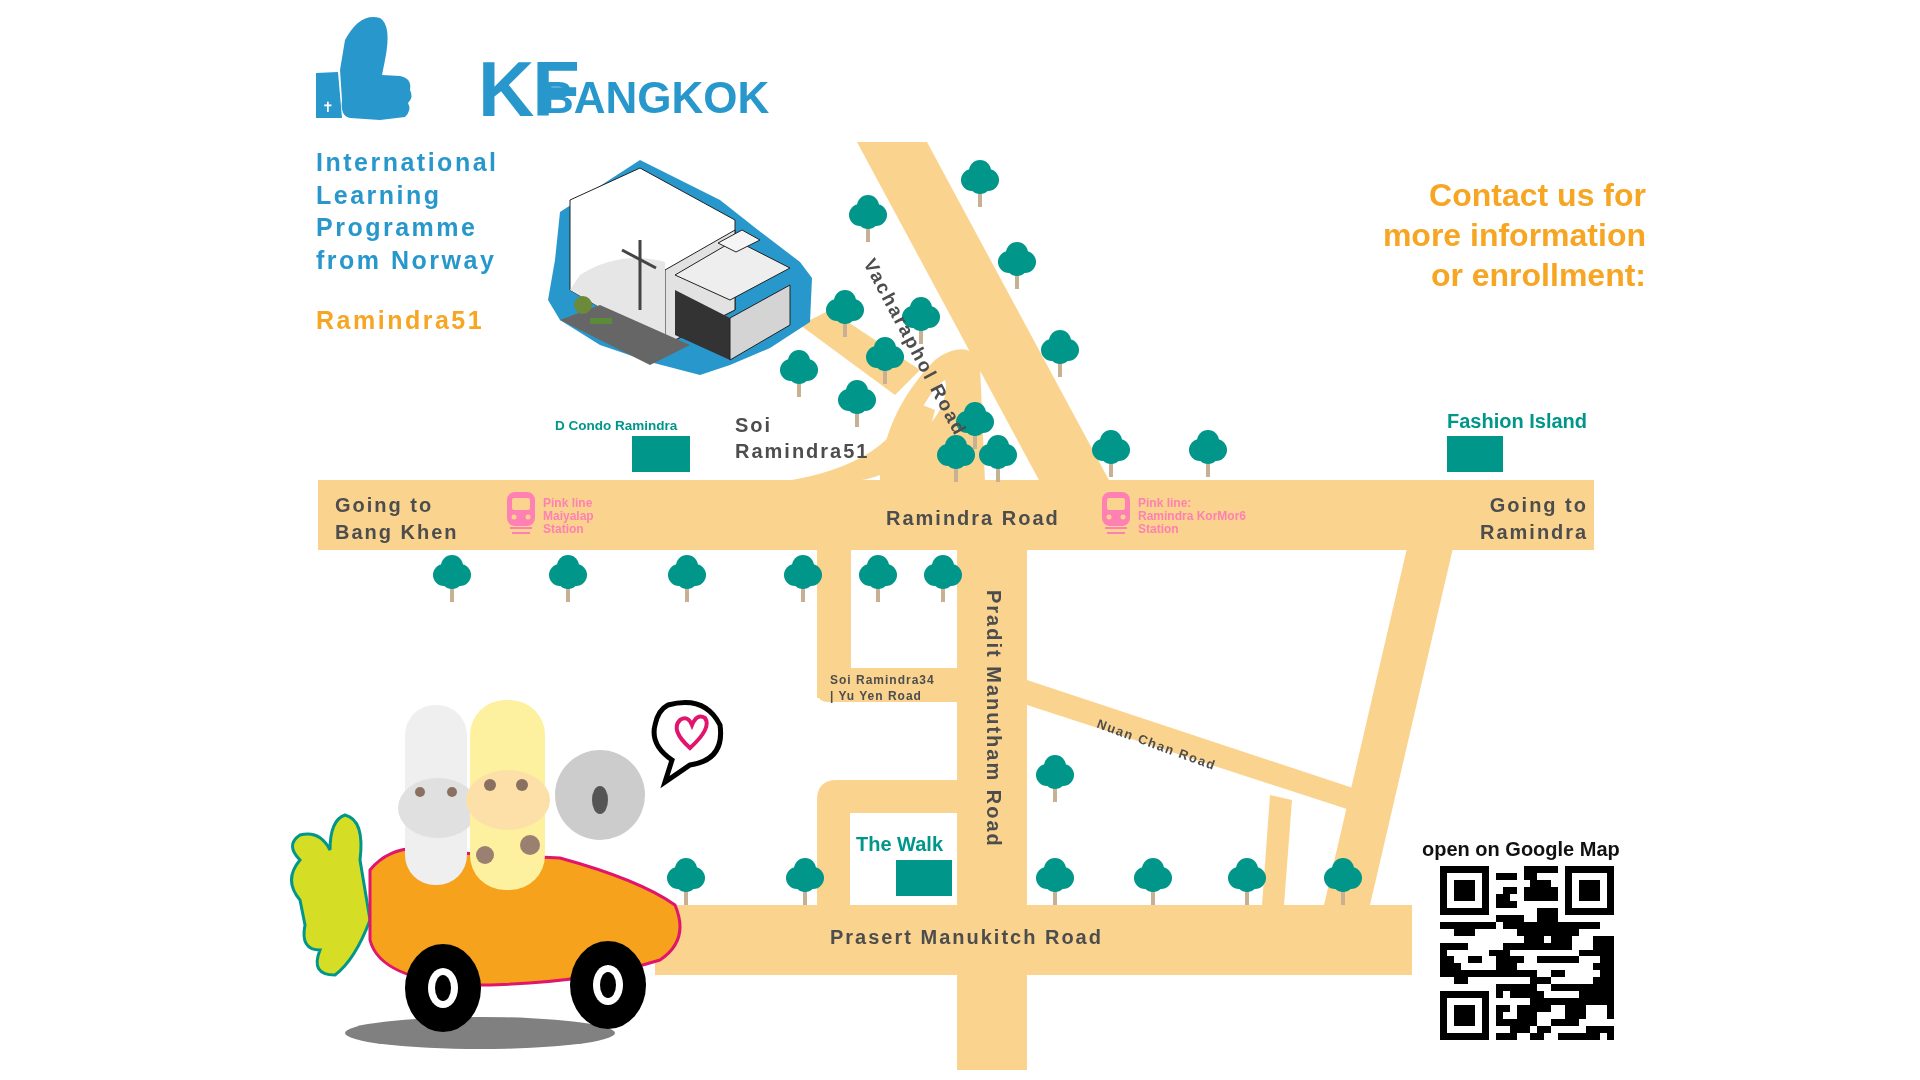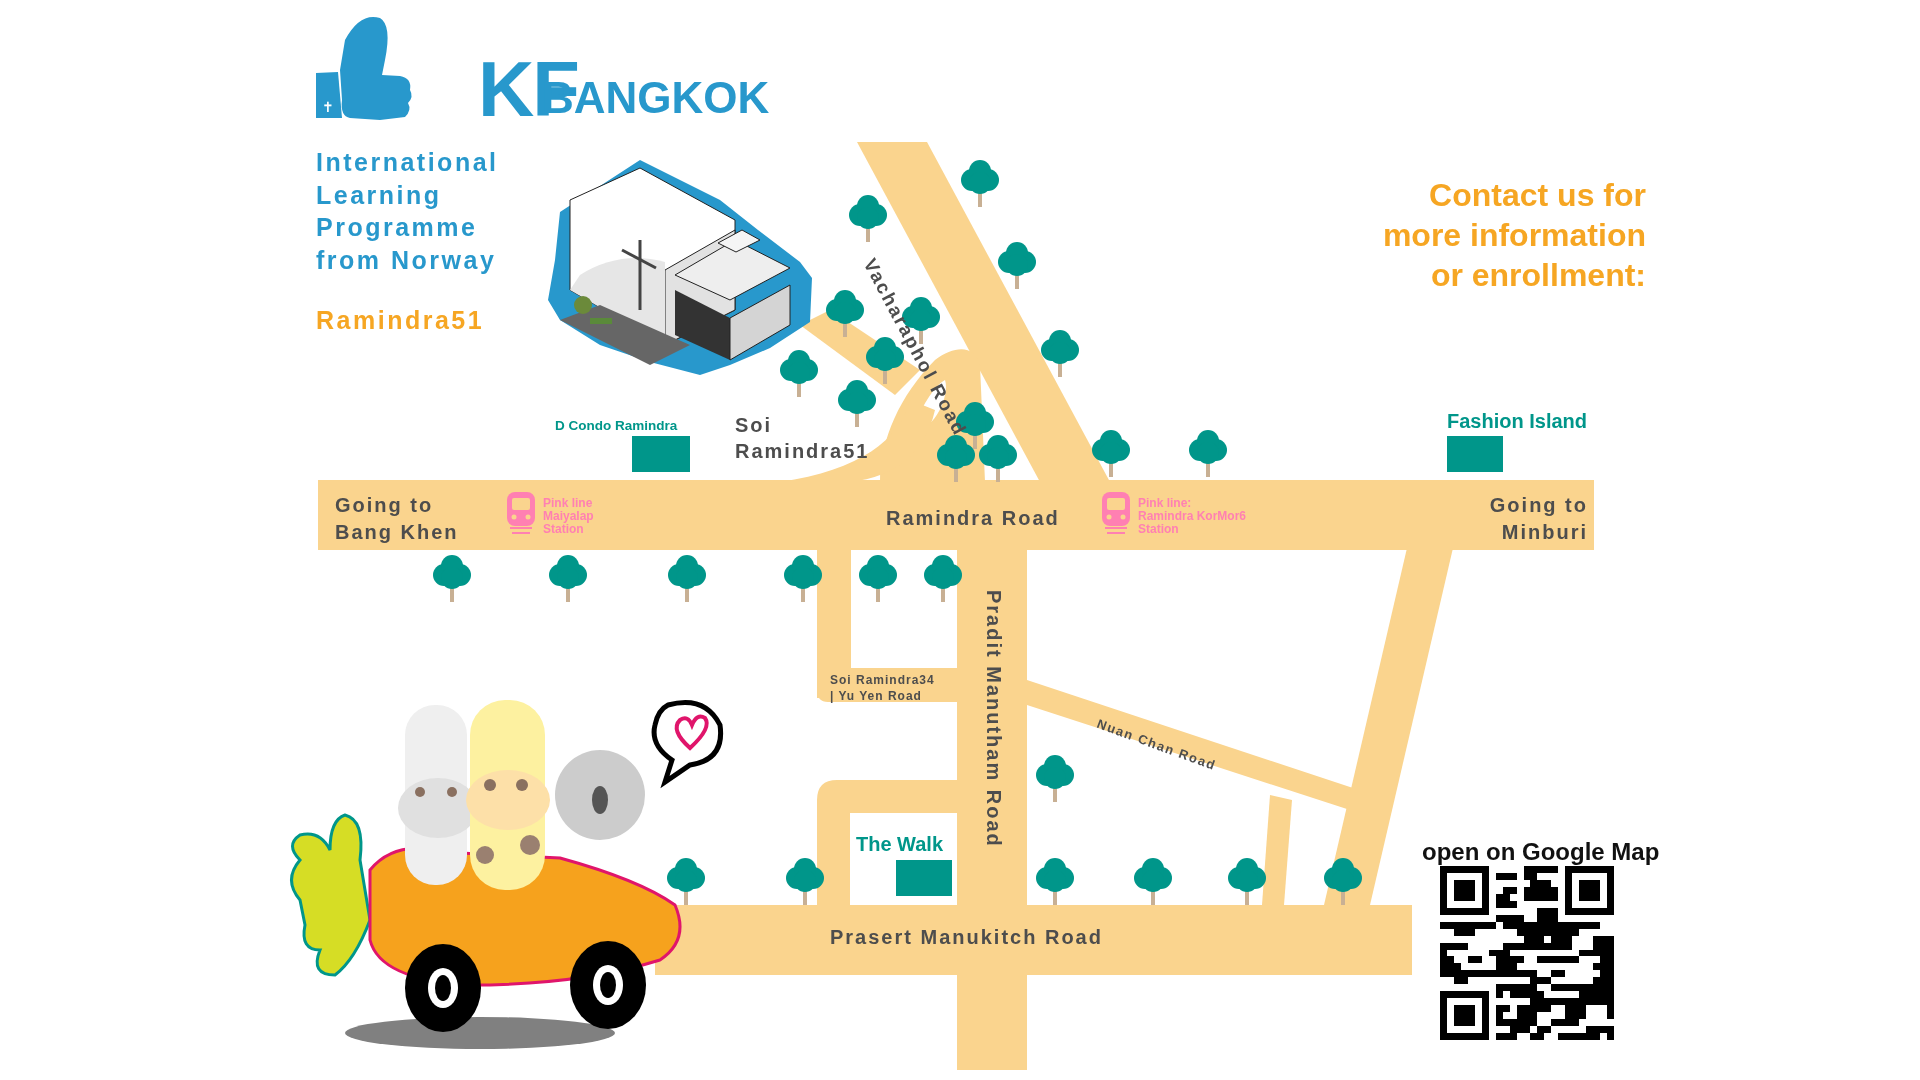--- a/index.html
+++ b/index.html
@@ -11,21 +11,21 @@
   .tag-line{display:block;}
   .location{position:absolute;left:316px;top:306px;color:#f6a623;font-weight:bold;font-size:25px;letter-spacing:2.5px;}
   .contact{position:absolute;right:274px;top:175px;text-align:right;color:#f6a623;font-weight:bold;font-size:32px;line-height:40px;margin-left:36px;}
   .contact span{display:block;}
   .road-lbl{position:absolute;color:#4d4d4d;font-weight:bold;letter-spacing:2px;white-space:nowrap;}
   .lm-lbl{position:absolute;color:#00968a;font-weight:bold;white-space:nowrap;}
   .lm-box{position:absolute;background:#00968a;}
   .station{position:absolute;display:flex;align-items:flex-end;gap:6px;}
   .station-txt{color:#ff80b2;font-weight:bold;font-size:12px;line-height:13px;}
   .station-txt span{display:block;}
-  .qr-label{position:absolute;left:1422px;top:838px;font-weight:bold;font-size:24px;color:#111;white-space:nowrap;}
+  .qr-label{position:absolute;left:1422px;top:838px;font-weight:bold;font-size:20px;color:#111;white-space:nowrap;}
   .qr{position:absolute;left:1440px;top:866px;width:174px;height:174px;}
 </style>
 </head>
 <body>
 
 <svg class="map" viewBox="0 0 1920 1080" xmlns="http://www.w3.org/2000/svg">
   <g fill="#fad48e">
 
     <polygon points="857,142 927,142 1110,482 1040,482"></polygon>
 
@@ -339,21 +339,21 @@
 <div class="road-lbl" style="left:735px;top:412px;font-size:20px;line-height:26px;">
   <div>Soi</div>
   <div>Ramindra51</div>
 </div>
 <div class="road-lbl" style="left:335px;top:492px;font-size:20px;line-height:27px;">
   <div>Going to</div>
   <div>Bang Khen</div>
 </div>
 <div class="road-lbl" style="left:1480px;top:492px;font-size:20px;line-height:27px;text-align:right;width:108px;">
   <div>Going to</div>
-  <div>Minburi</div>
+  <div>Ramindra</div>
 </div>
 <div class="road-lbl" style="left:886px;top:507px;font-size:20px;">Ramindra Road</div>
 <div class="road-lbl" style="left:878px;top:255px;font-size:19px;transform:rotate(62deg);transform-origin:left top;">Vacharaphol Road</div>
 <div class="road-lbl" style="left:1005px;top:590px;font-size:20px;transform:rotate(90deg);transform-origin:left top;">Pradit Manutham Road</div>
 <div class="road-lbl" style="left:830px;top:926px;font-size:20px;">Prasert Manukitch Road</div>
 <div class="road-lbl" style="left:1100px;top:716px;font-size:13px;letter-spacing:1.5px;transform:rotate(20deg);transform-origin:left top;">Nuan Chan Road</div>
 <div class="road-lbl" style="left:830px;top:672px;font-size:12px;letter-spacing:1px;line-height:16px;">
   <div>Soi Ramindra34</div>
   <div>| Yu Yen Road</div>
 </div>

